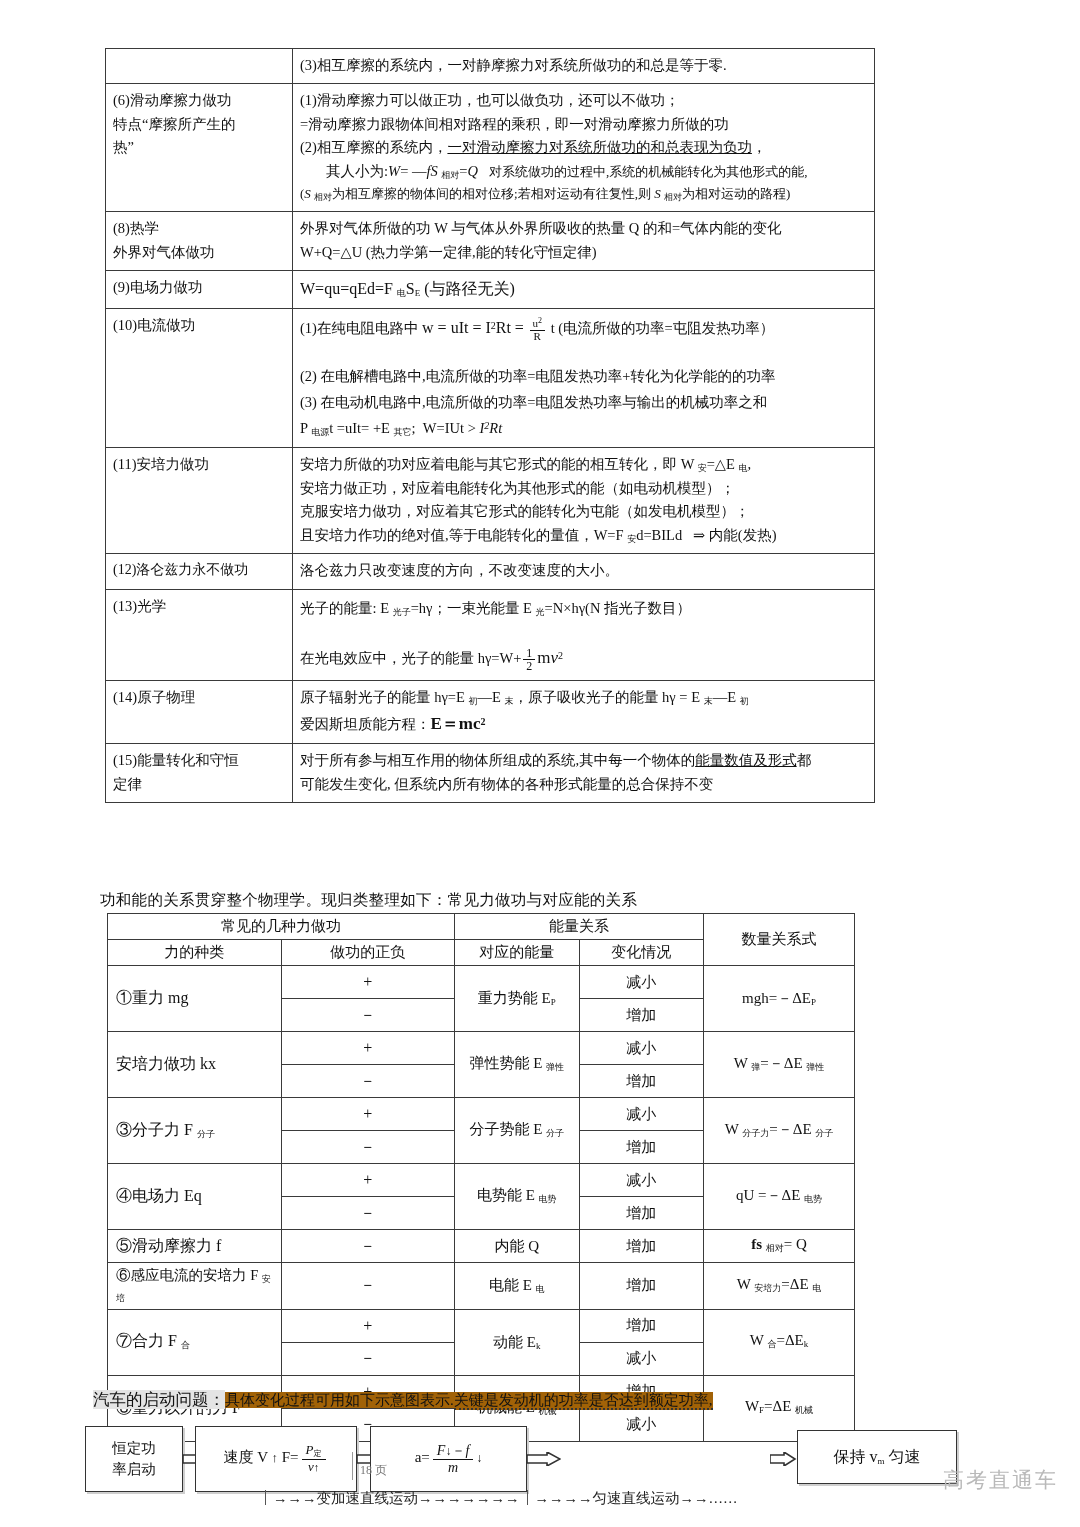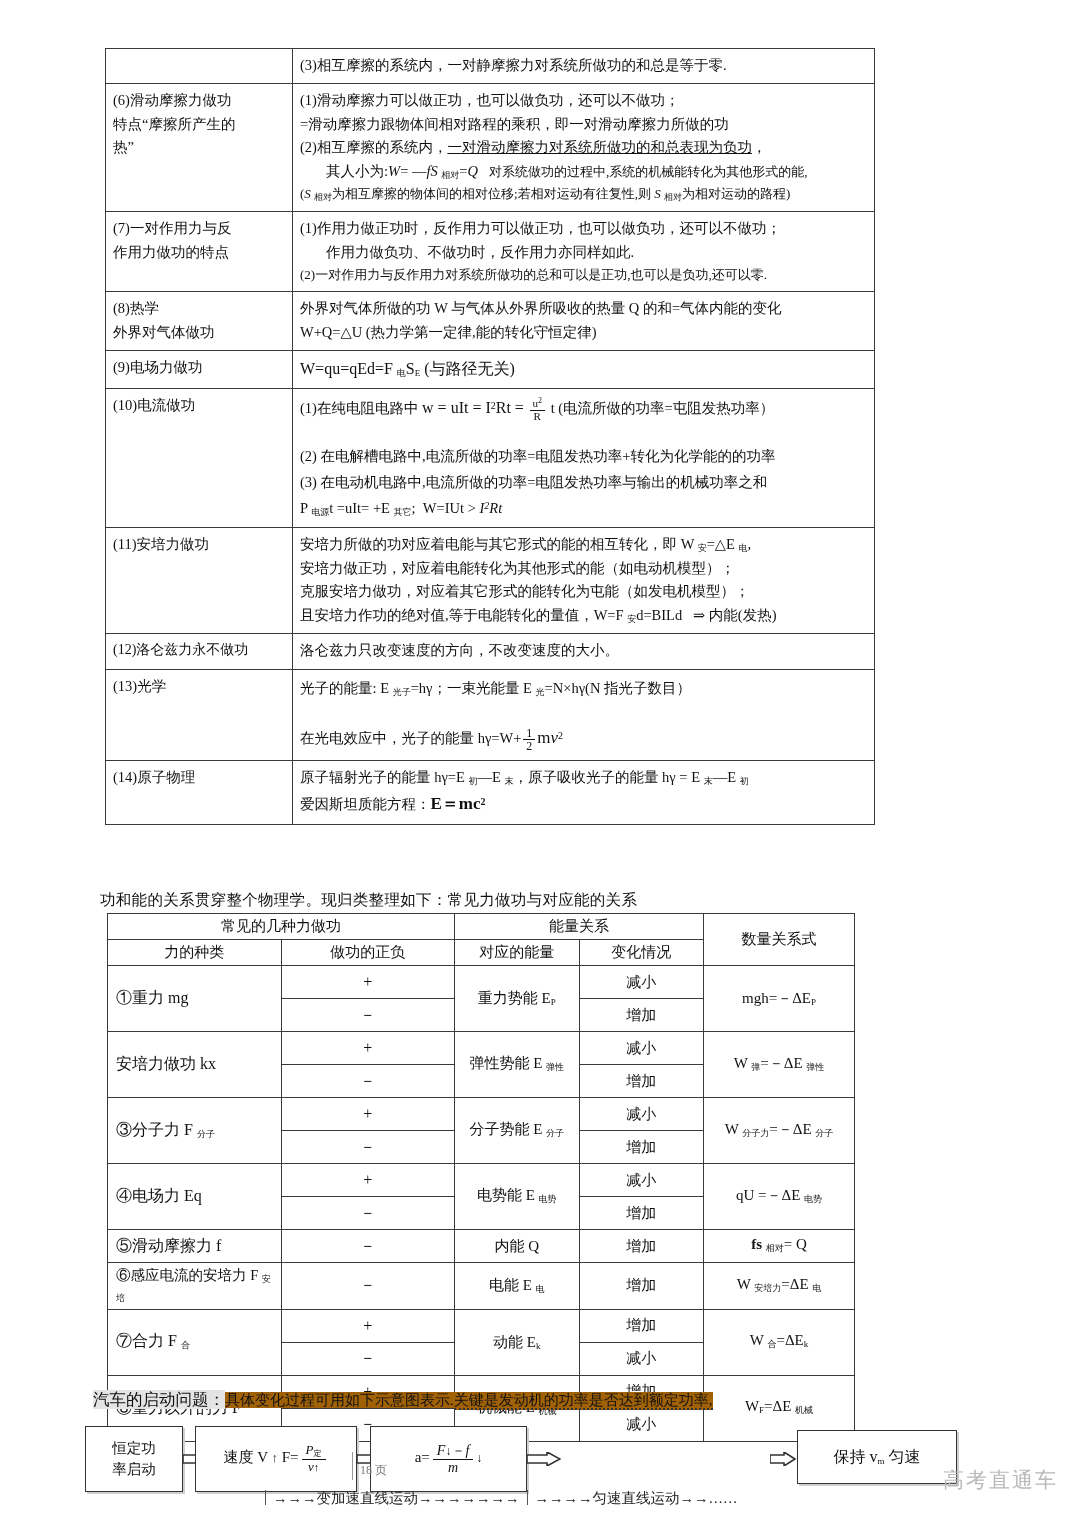--- a/index.html
+++ b/index.html
@@ -122,31 +122,20 @@
     </td>
     <td>
       <span class="ln">(1)滑动摩擦力可以做正功，也可以做负功，还可以不做功；</span>
       <span class="ln">=滑动摩擦力跟物体间相对路程的乘积，即一对滑动摩擦力所做的功</span>
       <span class="ln">(2)相互摩擦的系统内，<span class="u">一对滑动摩擦力对系统所做功的和总表现为负功</span>，</span>
       <span class="ln ind">其人小为:<span class="it">W</span>= —<span class="it">f</span><span class="it">S</span> <sub>相对</sub>=<span class="it">Q</span> &nbsp;&nbsp;<span class="sm">对系统做功的过程中,系统的机械能转化为其他形式的能,</span></span>
       <span class="ln sm">(<span class="it">S</span> <sub>相对</sub>为相互摩擦的物体间的相对位移;若相对运动有往复性,则 <span class="it">S</span> <sub>相对</sub>为相对运动的路程)</span>
     </td>
   </tr>
 
-  <tr>
-    <td class="lbl">
-      <span class="ln">(7)一对作用力与反</span>
-      <span class="ln">作用力做功的特点</span>
-    </td>
-    <td>
-      <span class="ln">(1)作用力做正功时，反作用力可以做正功，也可以做负功，还可以不做功；</span>
-      <span class="ln ind">作用力做负功、不做功时，反作用力亦同样如此.</span>
-      <span class="ln sm">(2)一对作用力与反作用力对系统所做功的总和可以是正功,也可以是负功,还可以零.</span>
-    </td>
-  </tr>
 
   <tr>
     <td class="lbl">
       <span class="ln">(8)热学</span>
       <span class="ln">外界对气体做功</span>
     </td>
     <td>
       <span class="ln">外界对气体所做的功 W 与气体从外界所吸收的热量 Q 的和=气体内能的变化</span>
       <span class="ln">W+Q=△U (热力学第一定律,能的转化守恒定律)</span>
     </td>
@@ -209,20 +198,30 @@
   <tr>
     <td class="lbl">
       <span class="ln">(14)原子物理</span>
     </td>
     <td>
       <span class="ln">原子辐射光子的能量 hγ=E <sub>初</sub>—E <sub>末</sub>，原子吸收光子的能量 hγ = E <sub>末</sub>—E <sub>初</sub></span>
       <span class="ln">爱因斯坦质能方程：<span class="bigf">E＝mc<sup>2</sup></span></span>
     </td>
   </tr>
 
+  <tr>
+    <td class="lbl">
+      <span class="ln">(15)能量转化和守恒</span>
+      <span class="ln">定律</span>
+    </td>
+    <td>
+      <span class="ln">对于所有参与相互作用的物体所组成的系统,其中每一个物体的<span class="u">能量数值及形式</span>都</span>
+      <span class="ln">可能发生变化, 但系统内所有物体的各种形式能量的总合保持不变</span>
+    </td>
+  </tr>
 </tbody>
     </table>
 
 <div class="intro">功和能的关系贯穿整个物理学。现归类整理如下：常见力做功与对应能的关系</div>
 
 <table class="t2">
   <tbody>
         <tr>
     <td class="c1" colspan="2" style="width:342px;">常见的几种力做功</td>
     <td colspan="2">能量关系</td>

